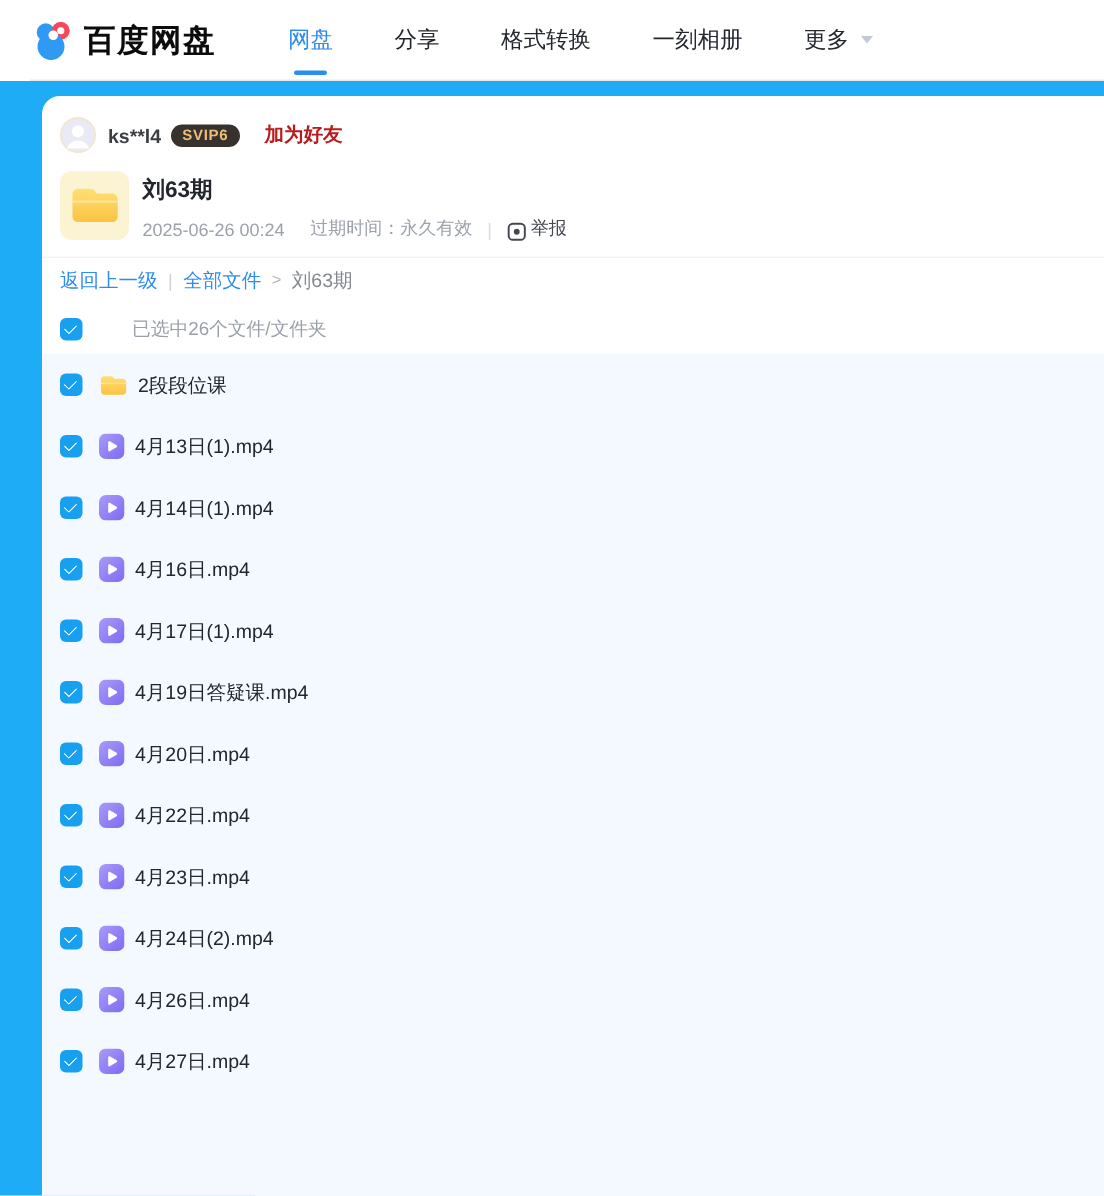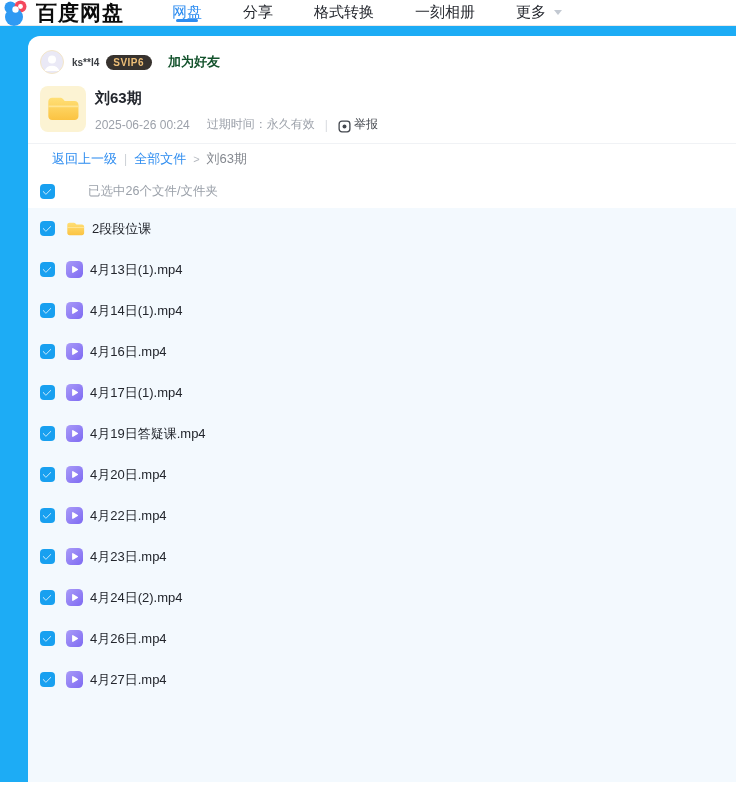--- a/index.html
+++ b/index.html
@@ -1,21 +1,21 @@
 <!DOCTYPE html>
 <html><head>
 <meta charset="utf-8">
 <style>
   * { margin:0; padding:0; box-sizing:border-box; }
   html,body { width:736px; height:797px; overflow:hidden; background:#fff;
               font-family:"Liberation Sans","DejaVu Sans",sans-serif; }
 
   
-  .topbar { height:26px; background:#fff; border-bottom:1px solid #e9e9e9;
-            display:flex; align-items:center; padding-left:0; }
+  .topbar { height:54px; background:#fff; border-bottom:1px solid #e9e9e9;
+            display:flex; align-items:center; padding-left:0;margin-left:20px; }
   .brand { display:flex; align-items:center; cursor:pointer; }
   .brand-text { font-size:21px; font-weight:bold; color:#0c0c0c; margin-left:6px; letter-spacing:1px; }
   .nav { display:flex; margin-left:48px; height:100%; }
   .nav-item { position:relative; height:100%; display:flex; align-items:center;
               font-size:15px; color:#24272e; cursor:pointer; margin-right:41px; }
   .nav-item .nav-underline { display:none; position:absolute; left:50%; transform:translateX(-50%);
               bottom:3px; width:22px; height:3px; border-radius:2px; background:#2d8cf0; }
   .nav-item.active .nav-label { color:#2d8cf0; }
   .nav-item.active .nav-underline { display:block; }
   .caret { display:none; width:0; height:0; margin-left:8px;
@@ -24,42 +24,42 @@
   .nav-item.has-caret .caret { display:block; }
 
   
   .stage { height:756px; background:#1dacf5; padding:10px 0 0 28px; }
   .card { background:#fff; height:746px; border-radius:12px 0 0 0;
           display:flex; flex-direction:column; overflow:hidden; }
 
   
   .user-row { display:flex; align-items:center; padding:14px 0 0 12px; }
   .avatar { width:24px; height:24px; border-radius:50%; flex:none; }
-  .user-name { margin-left:8px; font-size:10px; font-weight:bold; color:#3a3d42; }
+  .user-name { margin-left:8px; font-size:13px; font-weight:bold; color:#3a3d42; }
   .vip-badge { margin-left:7px; background:#37322e; color:#edbe77; font-size:10px;
                font-weight:bold; padding:2px 8px 2px 7px;
                border-radius:9px; letter-spacing:.5px; }
-  .add-friend { margin-left:16px; color:#14532d; font-size:13px; font-weight:600; cursor:pointer;font-family:Liberation Mono, monospace; }
+  .add-friend { margin-left:16px; color:#b91c1c; font-size:13px; font-weight:600; cursor:pointer;font-family:Liberation Mono, monospace; }
 
   
   .share-head { display:flex; padding:12px 0 0 12px; }
   .big-folder { width:46px; height:46px; border-radius:8px; background:#fcf3d3;
                 display:flex; align-items:center; justify-content:center; flex:none; }
   .share-info { margin-left:9px; padding-top:3px; }
   .share-title { font-size:15px; font-weight:bold; color:#23262d; }
   .share-meta { display:flex; align-items:center; margin-top:8px; font-size:12px; color:#9ca1aa; }
   .meta-expire { margin-left:17px; }
   .meta-sep { color:#d8dbe0; margin:0 10px; }
   .report { display:flex; align-items:flex-end; color:#43474e; cursor:pointer; }
   .report svg { margin-right:3px; }
 
   .card-divider { height:1px; background:#f0f2f5; margin-top:10px; }
 
   
-  .breadcrumb { display:flex; align-items:center; height:30px; padding-left:24px; font-size:13px; }
+  .breadcrumb { display:flex; align-items:center; height:30px; padding-left:12px; font-size:13px; }
   .crumb-link { color:#2d8cf0; cursor:pointer; }
   .crumb-bar { color:#ccd0d6; margin:0 7px; font-size:12px; }
   .crumb-gt { color:#b4b8bf; margin:0 7px; font-size:11px; }
   .crumb-current { color:#84888f; }
 
   
   .select-head { display:flex; align-items:center; height:34px; padding-left:12px; }
   .select-label { margin-left:33px; font-size:12.5px; color:#9aa0a9;text-align:center; }
 
   

